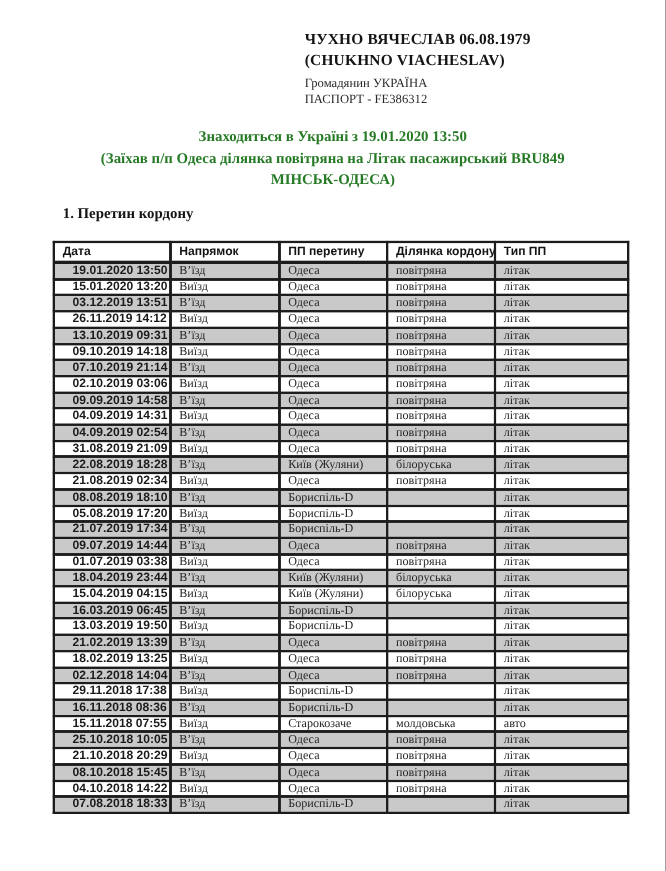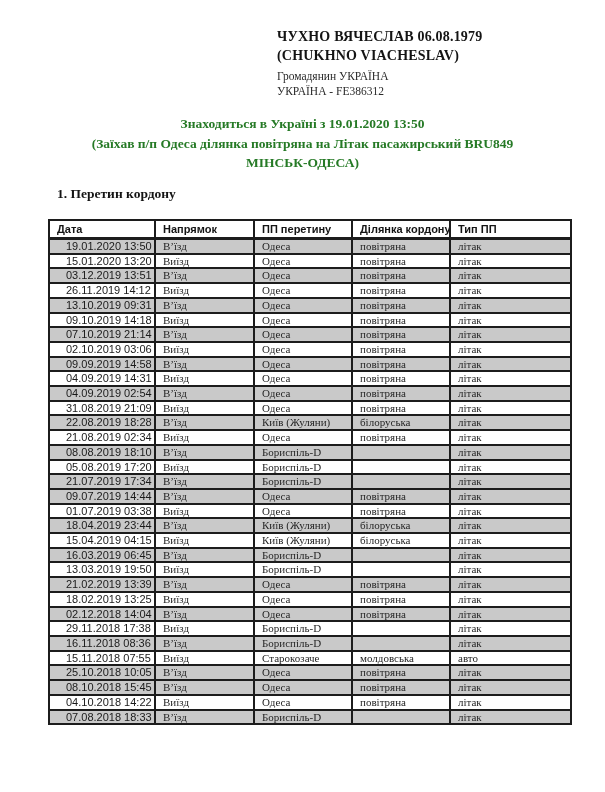--- a/index.html
+++ b/index.html
@@ -82,37 +82,37 @@
     color: #141414;
   }
   table.crossings td {
     font-size: 11px;
     height: 12.7px;
     line-height: 12.7px;
     color: #262626;
   }
   table.crossings td.date {
     font-family: "Liberation Sans", sans-serif;
-    font-weight: normal;
+    font-weight: bold;
     color: #1a1a1a;
     padding-left: 16px;
   }
   tr.shaded td { background: #c9c9c9; }
   tr.plain  td { background: #ffffff; }
 </style>
 </head>
 <body>
 
 <div class="page">
 
   <div class="id-block">
     <div class="id-name">ЧУХНО ВЯЧЕСЛАВ 06.08.1979</div>
     <div class="id-name">(CHUKHNO VIACHESLAV)</div>
     <div class="id-meta first">Громадянин УКРАЇНА</div>
-    <div class="id-meta">УКРАЇНА - FE386312</div>
+    <div class="id-meta">ПАСПОРТ - FE386312</div>
   </div>
 
   <div class="status-block">
     <div class="status-line">Знаходиться в Україні з 19.01.2020 13:50</div>
     <div class="status-line">(Заїхав п/п Одеса ділянка повітряна на Літак пасажирський  BRU849</div>
     <div class="status-line">МІНСЬК-ОДЕСА)</div>
   </div>
 
   <div class="section-title">1. Перетин кордону</div>
 
@@ -338,20 +338,27 @@
             <td>молдовська</td>
             <td>авто</td>
           </tr>
           <tr class="shaded">
             <td class="date">25.10.2018 10:05</td>
             <td>В’їзд</td>
             <td>Одеса</td>
             <td>повітряна</td>
             <td>літак</td>
           </tr>
+          <tr class="plain">
+            <td class="date">21.10.2018 20:29</td>
+            <td>Виїзд</td>
+            <td>Одеса</td>
+            <td>повітряна</td>
+            <td>літак</td>
+          </tr>
           <tr class="shaded">
             <td class="date">08.10.2018 15:45</td>
             <td>В’їзд</td>
             <td>Одеса</td>
             <td>повітряна</td>
             <td>літак</td>
           </tr>
           <tr class="plain">
             <td class="date">04.10.2018 14:22</td>
             <td>Виїзд</td>

